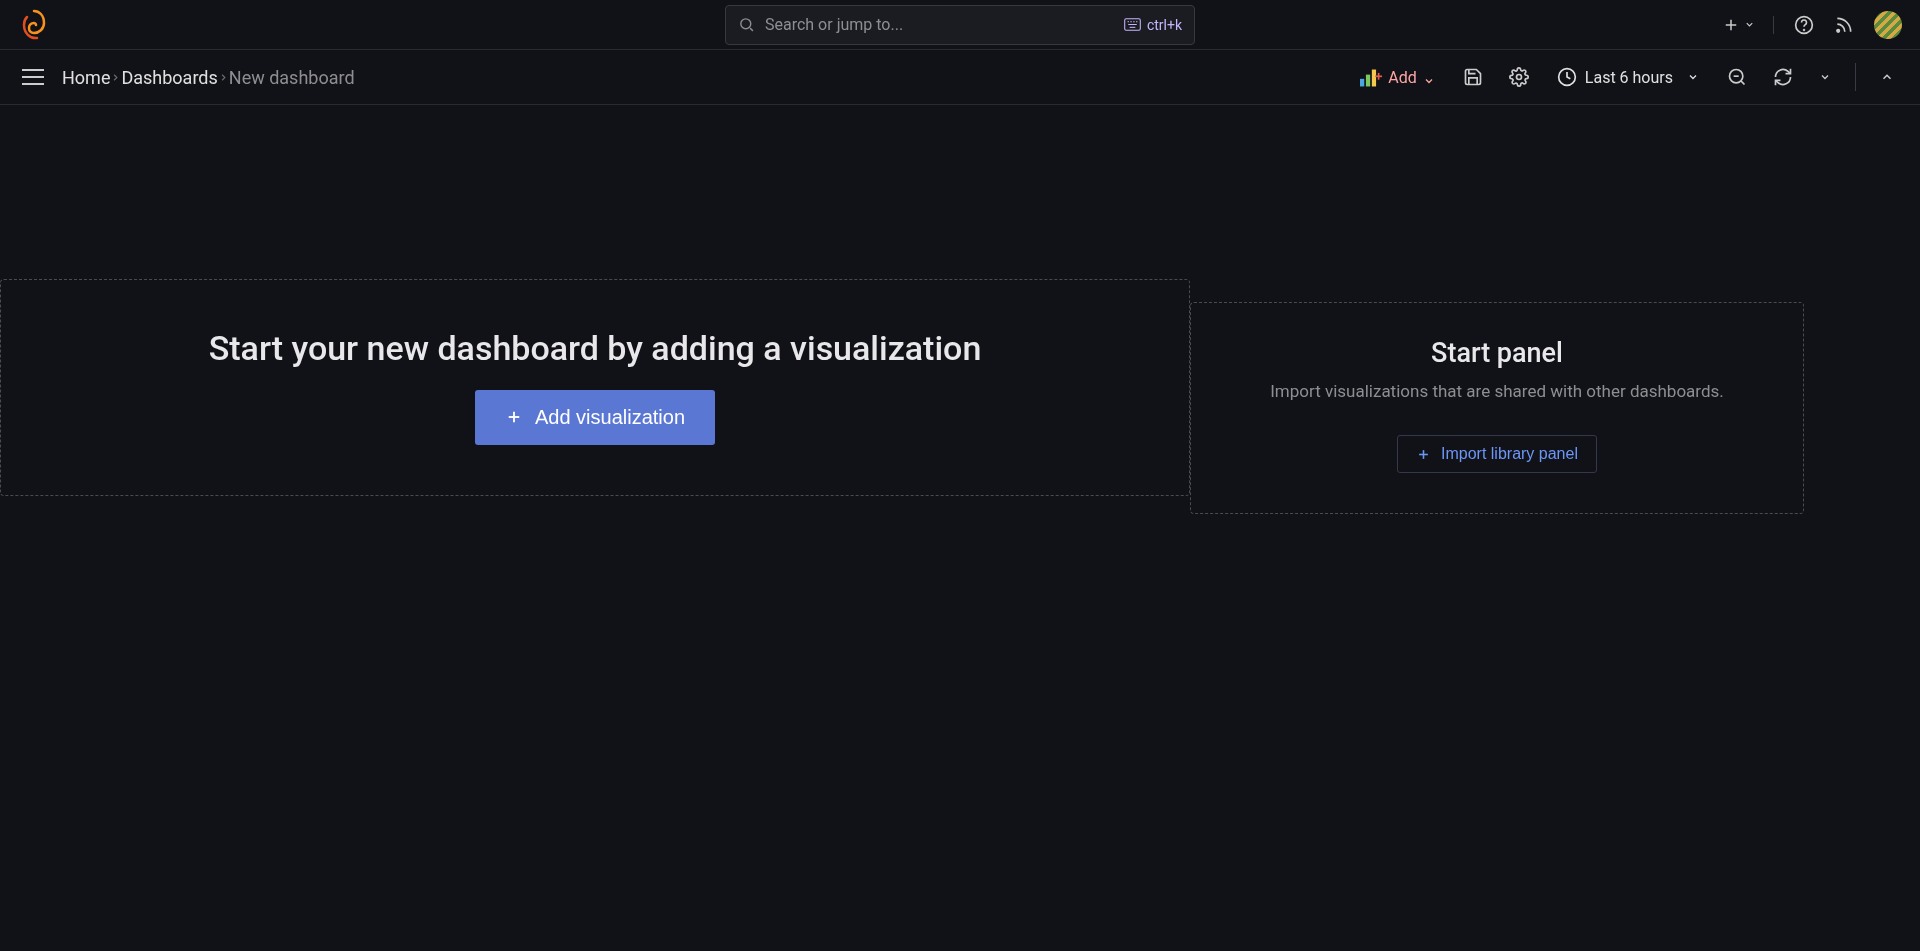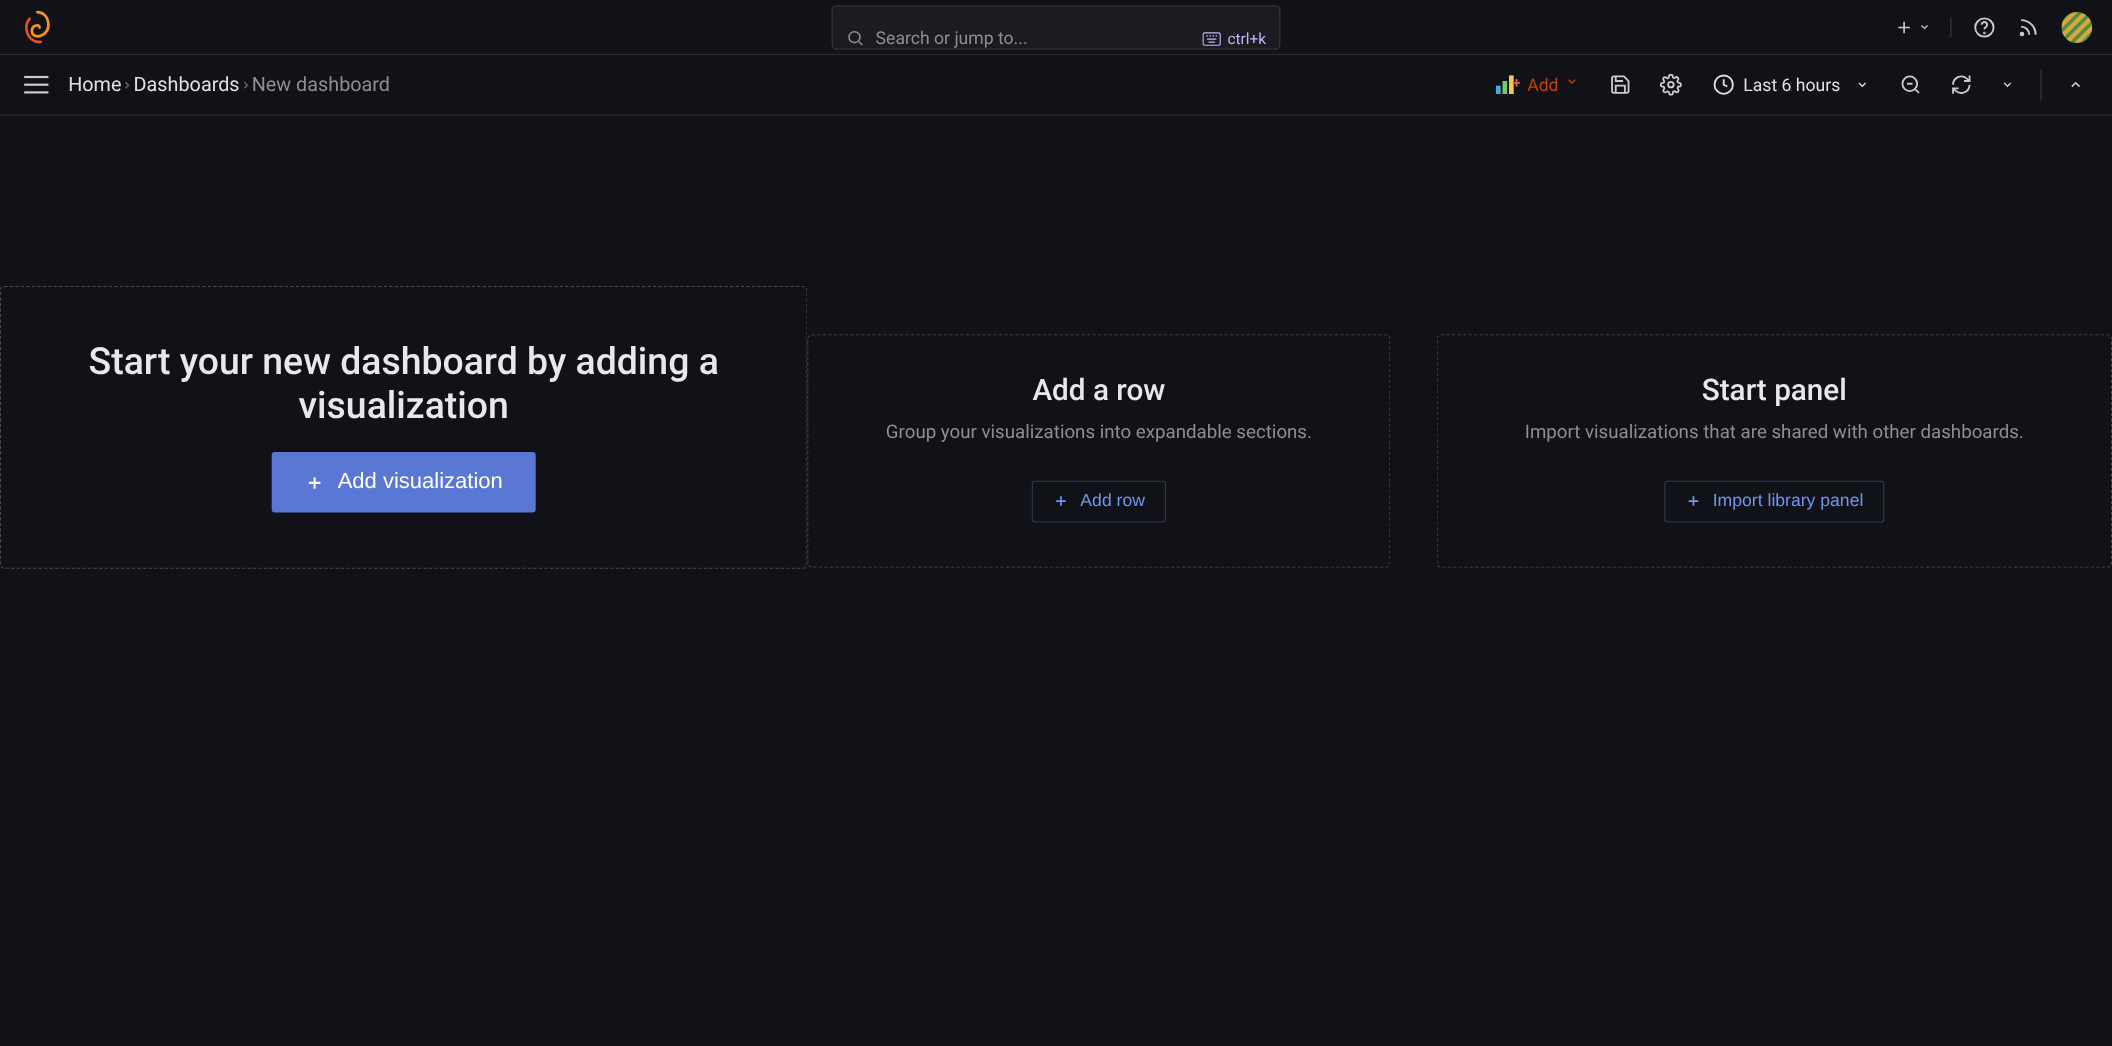--- a/index.html
+++ b/index.html
@@ -33,27 +33,27 @@
       width: 32px;
       height: 32px;
       display: flex;
       align-items: center;
       justify-content: center;
     }
     .search-box {
       position: absolute;
       left: 50%;
       transform: translateX(-50%);
-      width: 408px;
+      width: 470px;
       height: 40px;
       background: #1b1c22;
       border: 1px solid #383841;
       border-radius: 4px;
       display: flex;
-      align-items: flex-end;
+      align-items: center;
       padding: 0 12px;
       justify-content: space-between;
     }
     .search-left {
       display: flex;
       align-items: center;
       gap: 10px;
     }
     .search-icon {
       color: #8e8e92;
@@ -134,23 +134,23 @@
     .breadcrumb-sep {
       color: #6a6a70;
     }
     .nav-right {
       display: flex;
       align-items: center;
       gap: 10px;
     }
     .add-button {
       display: flex;
-      align-items: flex-start;
+      align-items: flex-end;
       gap: 6px;
-      color: #c2410c;
+      color: #fca5a5;
       cursor: pointer;
       padding: 6px 10px;
       font-size: 16px;
     }
     .nav-icon-btn {
       color: #cccccc;
       cursor: pointer;
       padding: 8px;
       display: flex;
       align-items: center;
@@ -415,31 +415,20 @@
     <button class="primary-button">
       <svg width="18" height="18" viewBox="0 0 24 24" fill="none" stroke="currentColor" stroke-width="2.5">
         <line x1="12" y1="5" x2="12" y2="19"></line>
           <line x1="5" y1="12" x2="19" y2="12"></line>
       </svg>
       <span>Add visualization</span>
     </button>
   </div>
 
   <div class="secondary-row">
-    <div class="secondary-card card-row">
-      <h2 class="secondary-title">Add a row</h2>
-      <p class="secondary-desc">Group your visualizations into expandable sections.</p>
-      <button class="secondary-button">
-        <svg width="15" height="15" viewBox="0 0 24 24" fill="none" stroke="currentColor" stroke-width="2.5">
-          <line x1="12" y1="5" x2="12" y2="19"></line>
-            <line x1="5" y1="12" x2="19" y2="12"></line>
-        </svg>
-        <span>Add row</span>
-      </button>
-    </div>
 
     <div class="secondary-card card-import">
       <h2 class="secondary-title">Start panel</h2>
       <p class="secondary-desc">Import visualizations that are shared with other dashboards.</p>
       <button class="secondary-button">
         <svg width="15" height="15" viewBox="0 0 24 24" fill="none" stroke="currentColor" stroke-width="2.5">
           <line x1="12" y1="5" x2="12" y2="19"></line>
             <line x1="5" y1="12" x2="19" y2="12"></line>
         </svg>
         <span>Import library panel</span>

